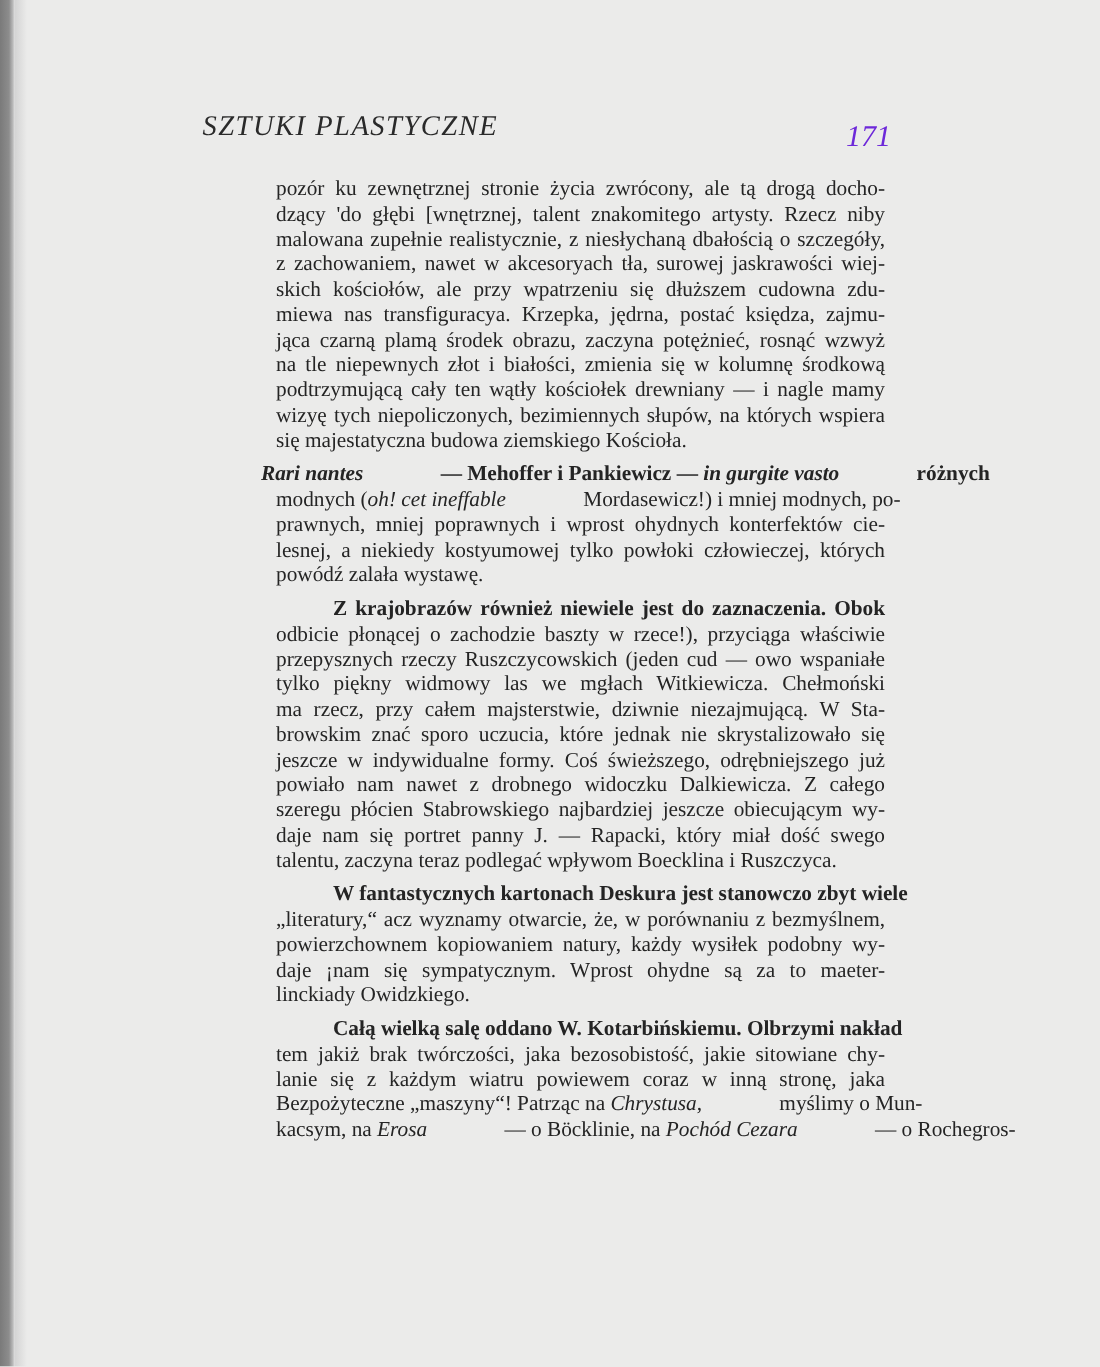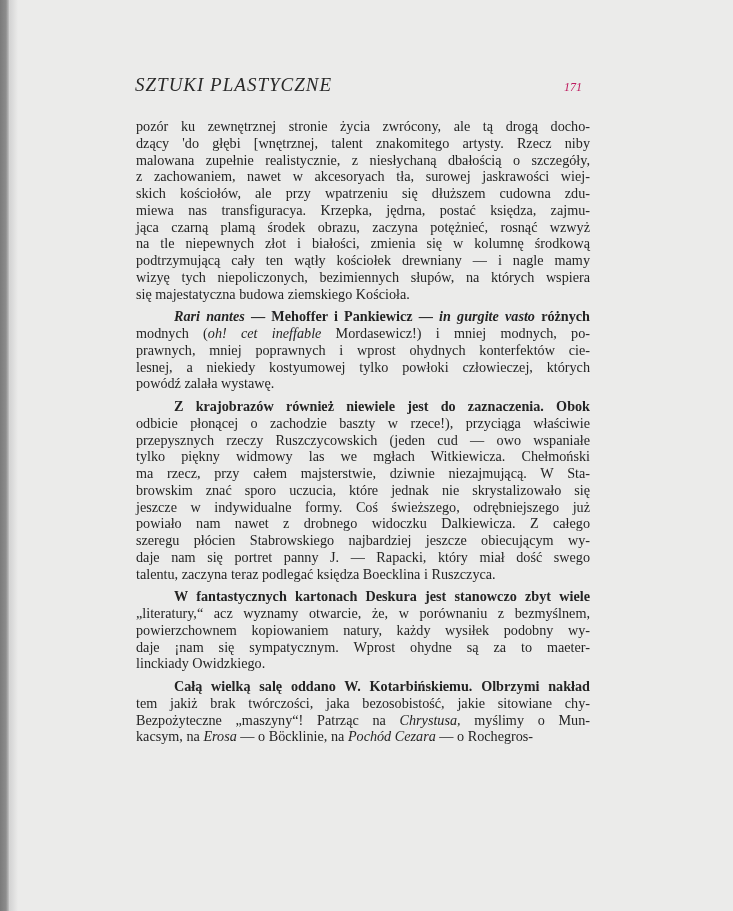--- a/index.html
+++ b/index.html
@@ -45,22 +45,22 @@
       font-style: italic;
       font-size: 19px;
       letter-spacing: 1px;
       color: #2a2a2a;
     }
     .page-number {
       position: absolute;
       left: 564px;
       top: 80px;
       font-style: italic;
-      font-size: 12px;
-      color: #be185d;
+      font-size: 20px;
+      color: #6d28d9;
     }
     .body-text {
       position: absolute;
       left: 136px;
       top: 118px;
       width: 454px;
       font-size: 14.2px;
       line-height: 16.75px;
       text-align: justify;
       color: #242424;
@@ -75,21 +75,21 @@
       white-space: nowrap;
       height: 16.75px;
     }
     .line.last {
       text-align-last: left;
     }
     .line.indent {
       padding-left: 38px;
       font-weight: bold;
     }
-    .line span { white-space: pre; }
+    .line span { white-space: pre; margin-left: 48px; }
     i { font-style: italic; }
   </style>
 </head>
 <body>
 
 <div class="edge"></div>
 <div class="edge-shadow"></div>
 
 <div class="page">
   <div class="running-head">SZTUKI PLASTYCZNE</div>
@@ -119,29 +119,30 @@
         <span class="line indent"><span>Z krajobrazów również niewiele jest do zaznaczenia. Obok</span></span>
         <span class="line"><span>odbicie płonącej o zachodzie baszty w rzece!), przyciąga właściwie</span></span>
         <span class="line"><span>przepysznych rzeczy Ruszczycowskich (jeden cud — owo wspaniałe</span></span>
         <span class="line"><span>tylko piękny widmowy las we mgłach Witkiewicza. Chełmoński</span></span>
         <span class="line"><span>ma rzecz, przy całem majsterstwie, dziwnie niezajmującą. W Sta-</span></span>
         <span class="line"><span>browskim znać sporo uczucia, które jednak nie skrystalizowało się</span></span>
         <span class="line"><span>jeszcze w indywidualne formy. Coś świeższego, odrębniejszego już</span></span>
         <span class="line"><span>powiało nam nawet z drobnego widoczku Dalkiewicza. Z całego</span></span>
         <span class="line"><span>szeregu płócien Stabrowskiego najbardziej jeszcze obiecującym wy-</span></span>
         <span class="line"><span>daje nam się portret panny J. — Rapacki, który miał dość swego</span></span>
-        <span class="line last"><span>talentu, zaczyna teraz podlegać księdza Boecklina i Ruszczyca.</span></span>
+        <span class="line last"><span>talentu, zaczyna teraz podlegać wpływom Boecklina i Ruszczyca.</span></span>
       </div>
       <div class="para">
         <span class="line indent"><span>W fantastycznych kartonach Deskura jest stanowczo zbyt wiele</span></span>
         <span class="line"><span>„literatury,“ acz wyznamy otwarcie, że, w porównaniu z bezmyślnem,</span></span>
         <span class="line"><span>powierzchownem kopiowaniem natury, każdy wysiłek podobny wy-</span></span>
         <span class="line"><span>daje ¡nam się sympatycznym. Wprost ohydne są za to maeter-</span></span>
         <span class="line last"><span>linckiady Owidzkiego.</span></span>
       </div>
       <div class="para">
         <span class="line indent"><span>Całą wielką salę oddano W. Kotarbińskiemu. Olbrzymi nakład</span></span>
         <span class="line"><span>tem jakiż brak twórczości, jaka bezosobistość, jakie sitowiane chy-</span></span>
+        <span class="line"><span>lanie się z każdym wiatru powiewem coraz w inną stronę, jaka</span></span>
         <span class="line"><span>Bezpożyteczne „maszyny“! Patrząc na </span><i>Chrystusa,</i><span> myślimy o Mun-</span></span>
         <span class="line last"><span>kacsym, na </span><i>Erosa</i><span> — o Böcklinie, na </span><i>Pochód Cezara</i><span> — o Rochegros-</span></span>
       </div>
     </div>
 </div>
 
 </body></html>

